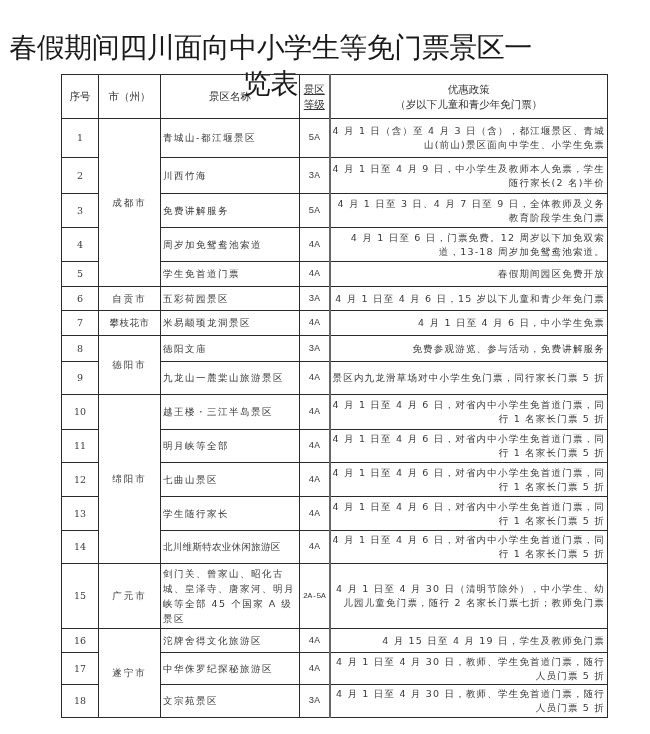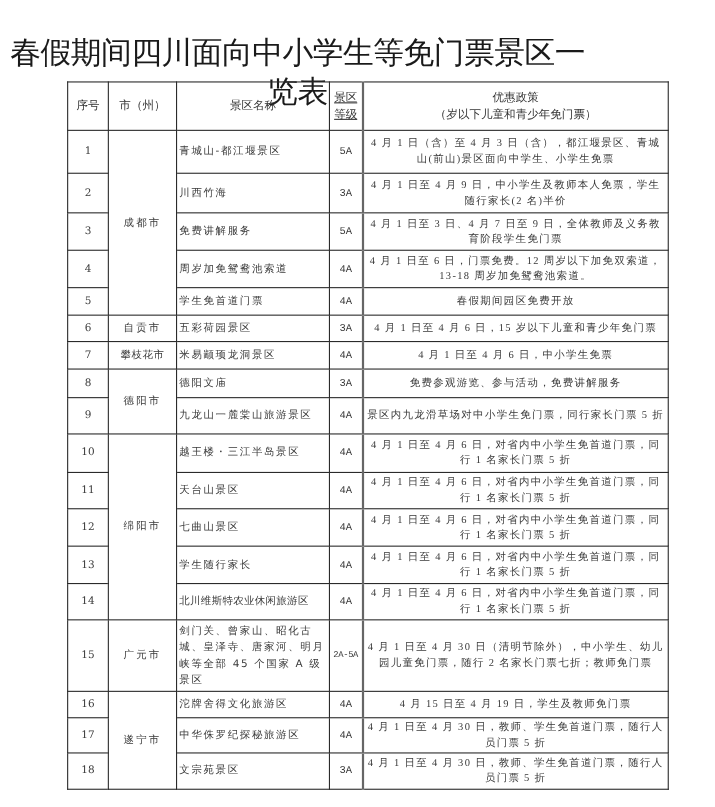--- a/index.html
+++ b/index.html
@@ -20,21 +20,21 @@
   table.t td, table.t th {
     border: 1px solid #2b2b2b; padding: 0; font-weight: normal;
     font-size: 9.5px; line-height: 14px; color: #3a3a3a;
     overflow: hidden;
   }
   table.t th { font-size: 10.5px; line-height: 15px; color: #333; text-align: center; }
   .c-idx { text-align: center; font-family: "DejaVu Serif", serif; font-size: 10px; }
   .c-city { text-align: center; letter-spacing: 2px; }
   .c-name { padding-left: 2px !important; letter-spacing: 1.5px; margin-left: 16px; }
   .c-grade { text-align: center; font-family: Liberation Mono, monospace; font-size: 9px; border-right: 2px solid #666 !important; }
-  .c-policy { padding-left: 2px !important; padding-right: 2px !important; letter-spacing: 1.2px; text-align: center; font-family: Liberation Serif, serif; }
+  .c-policy { padding-left: 2px !important; padding-right: 2px !important; letter-spacing: 1.2px; text-align: right; }
   .hdr-grade { border-right: 2px solid #666 !important; text-decoration: underline; }
 </style>
 </head>
 <body>
 
 <div class="title">春假期间四川面向中小学生等免门票景区一览表</div>
 
 <table class="t">
   <colgroup>
     <col style="width:37px">
@@ -121,21 +121,21 @@
 
   <tr style="height:35px">
     <td class="c-idx">10</td>
     <td class="c-city" rowspan="5">绵阳市</td>
     <td class="c-name">越王楼・三江半岛景区</td>
     <td class="c-grade">4A</td>
     <td class="c-policy">4 月 1 日至 4 月 6 日，对省内中小学生免首道门票，同行 1 名家长门票 5 折</td>
   </tr>
   <tr style="height:33px">
     <td class="c-idx">11</td>
-    <td class="c-name">天台山景区</td>
+    <td class="c-name">明月峡等全部</td>
     <td class="c-grade">4A</td>
     <td class="c-policy">4 月 1 日至 4 月 6 日，对省内中小学生免首道门票，同行 1 名家长门票 5 折</td>
   </tr>
   <tr style="height:34px">
     <td class="c-idx">12</td>
     <td class="c-name">七曲山景区</td>
     <td class="c-grade">4A</td>
     <td class="c-policy">4 月 1 日至 4 月 6 日，对省内中小学生免首道门票，同行 1 名家长门票 5 折</td>
   </tr>
   <tr style="height:34px">

